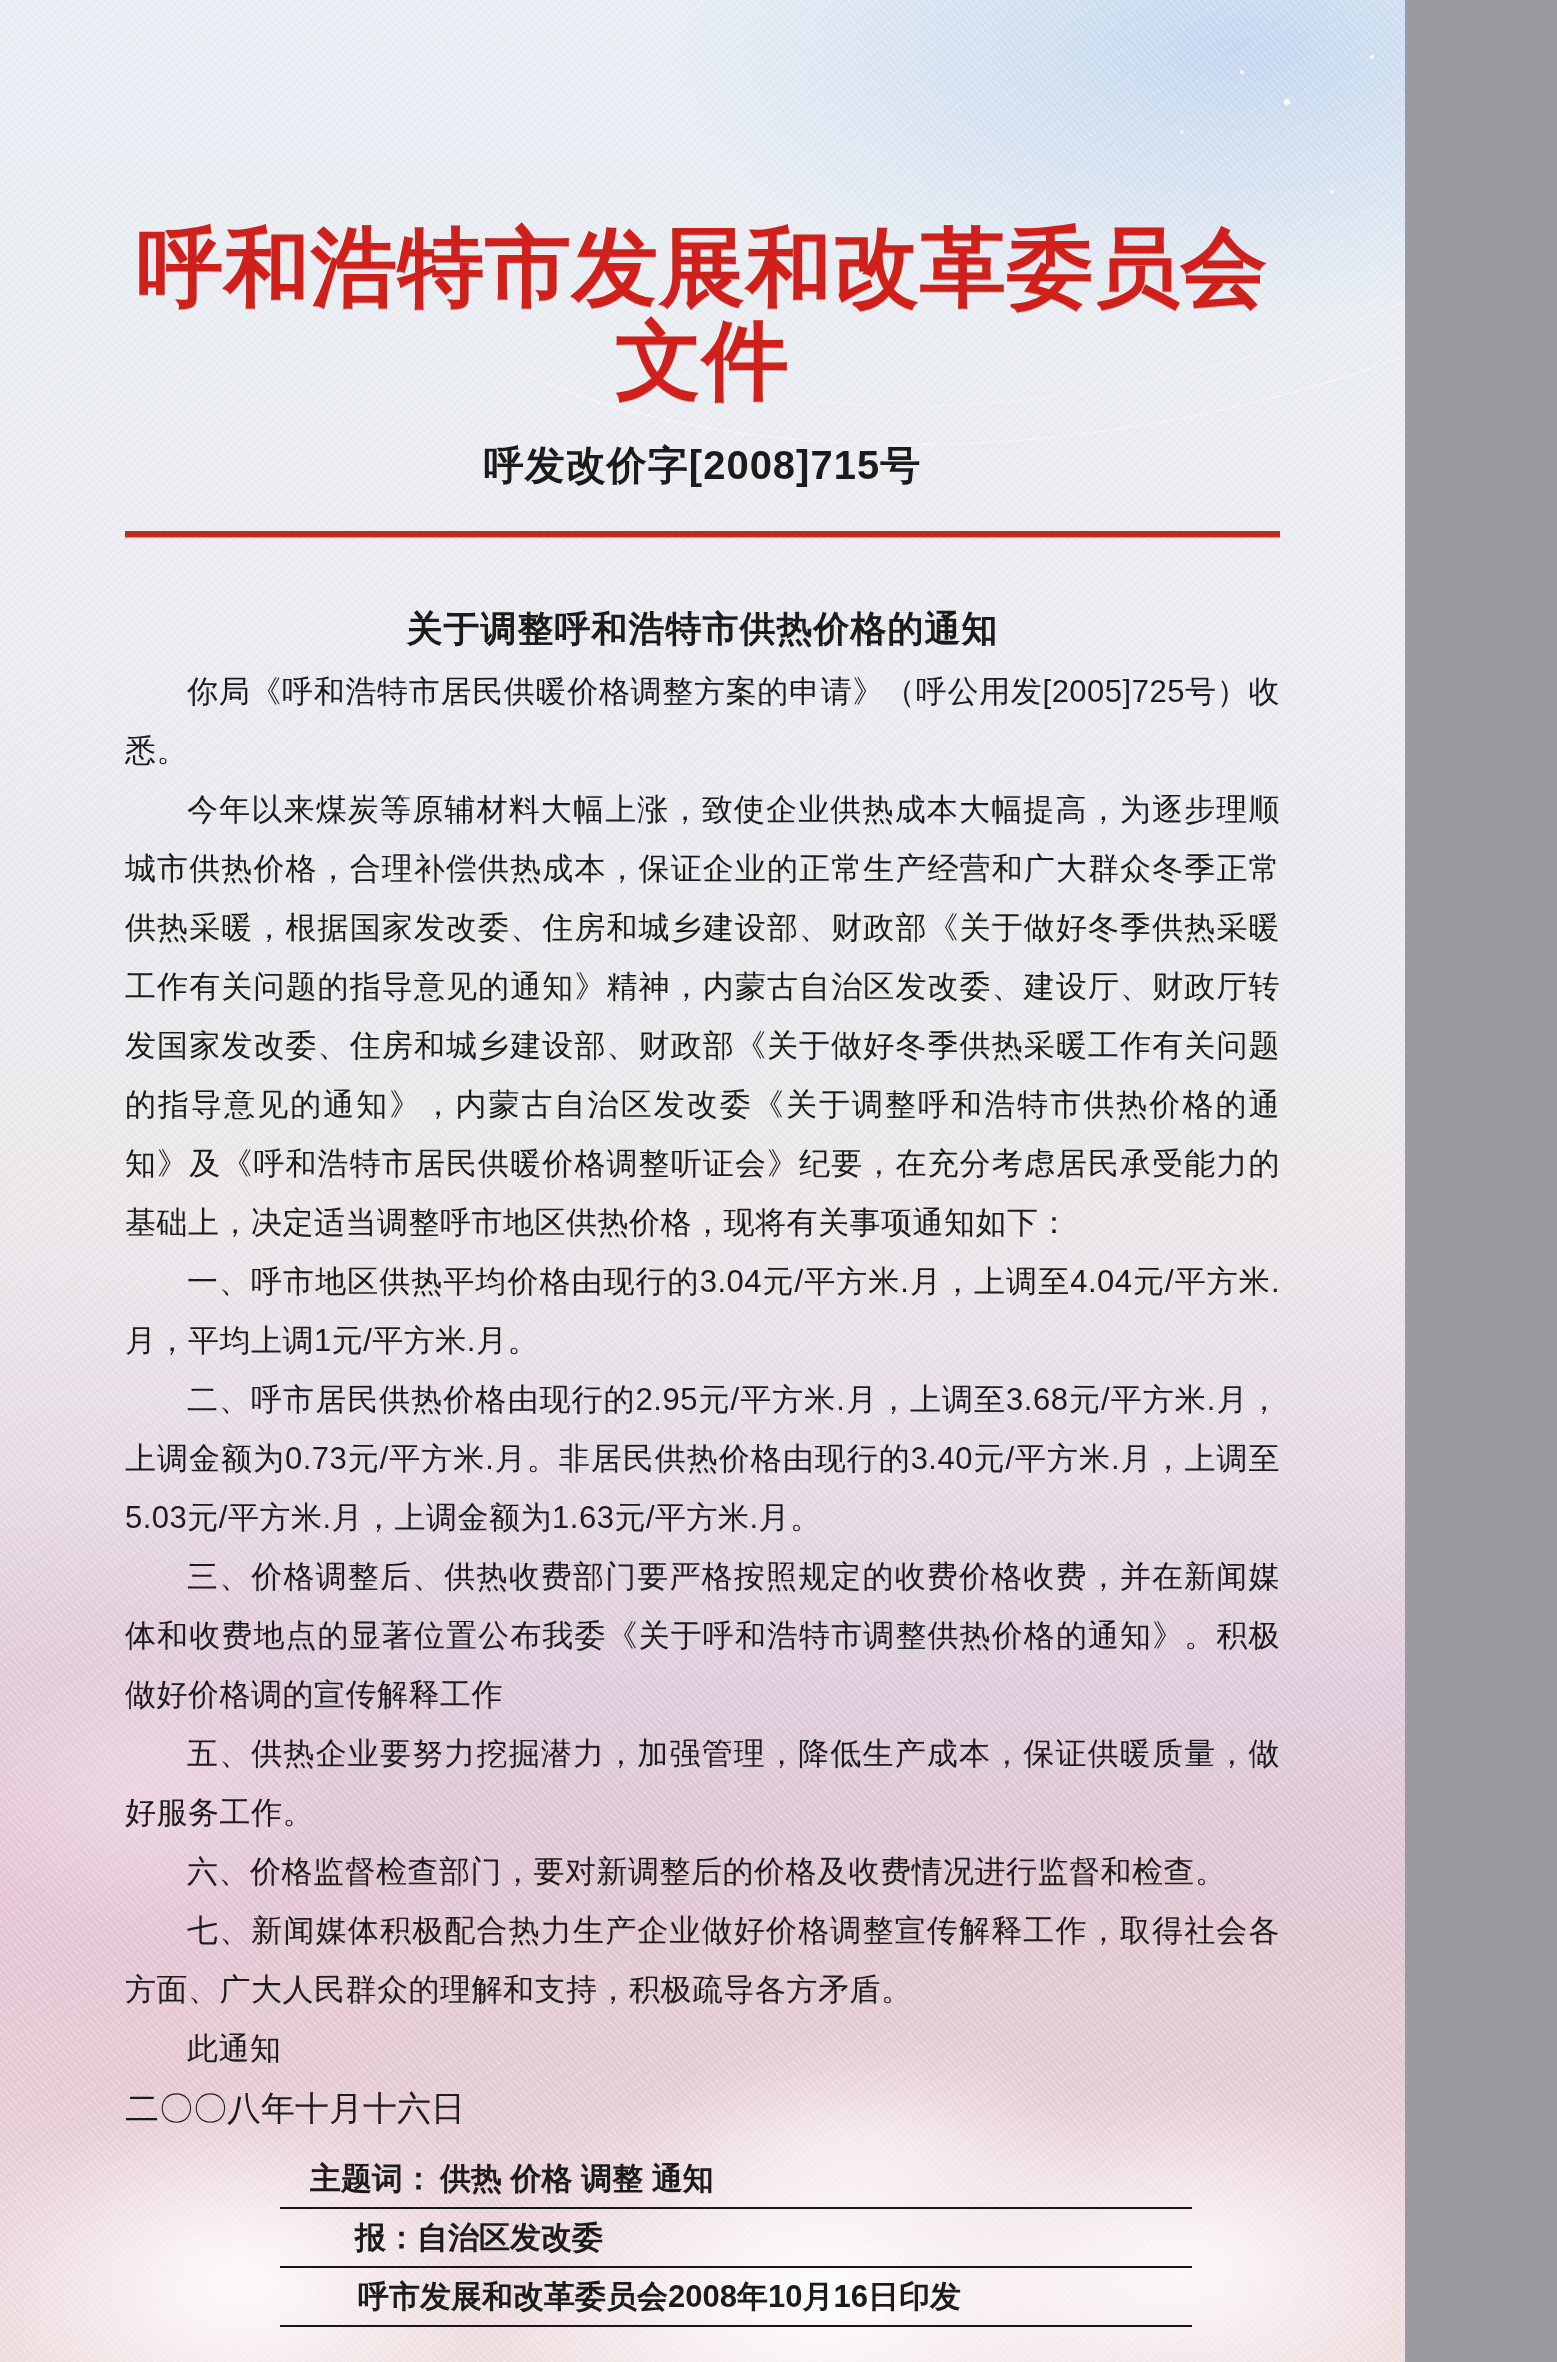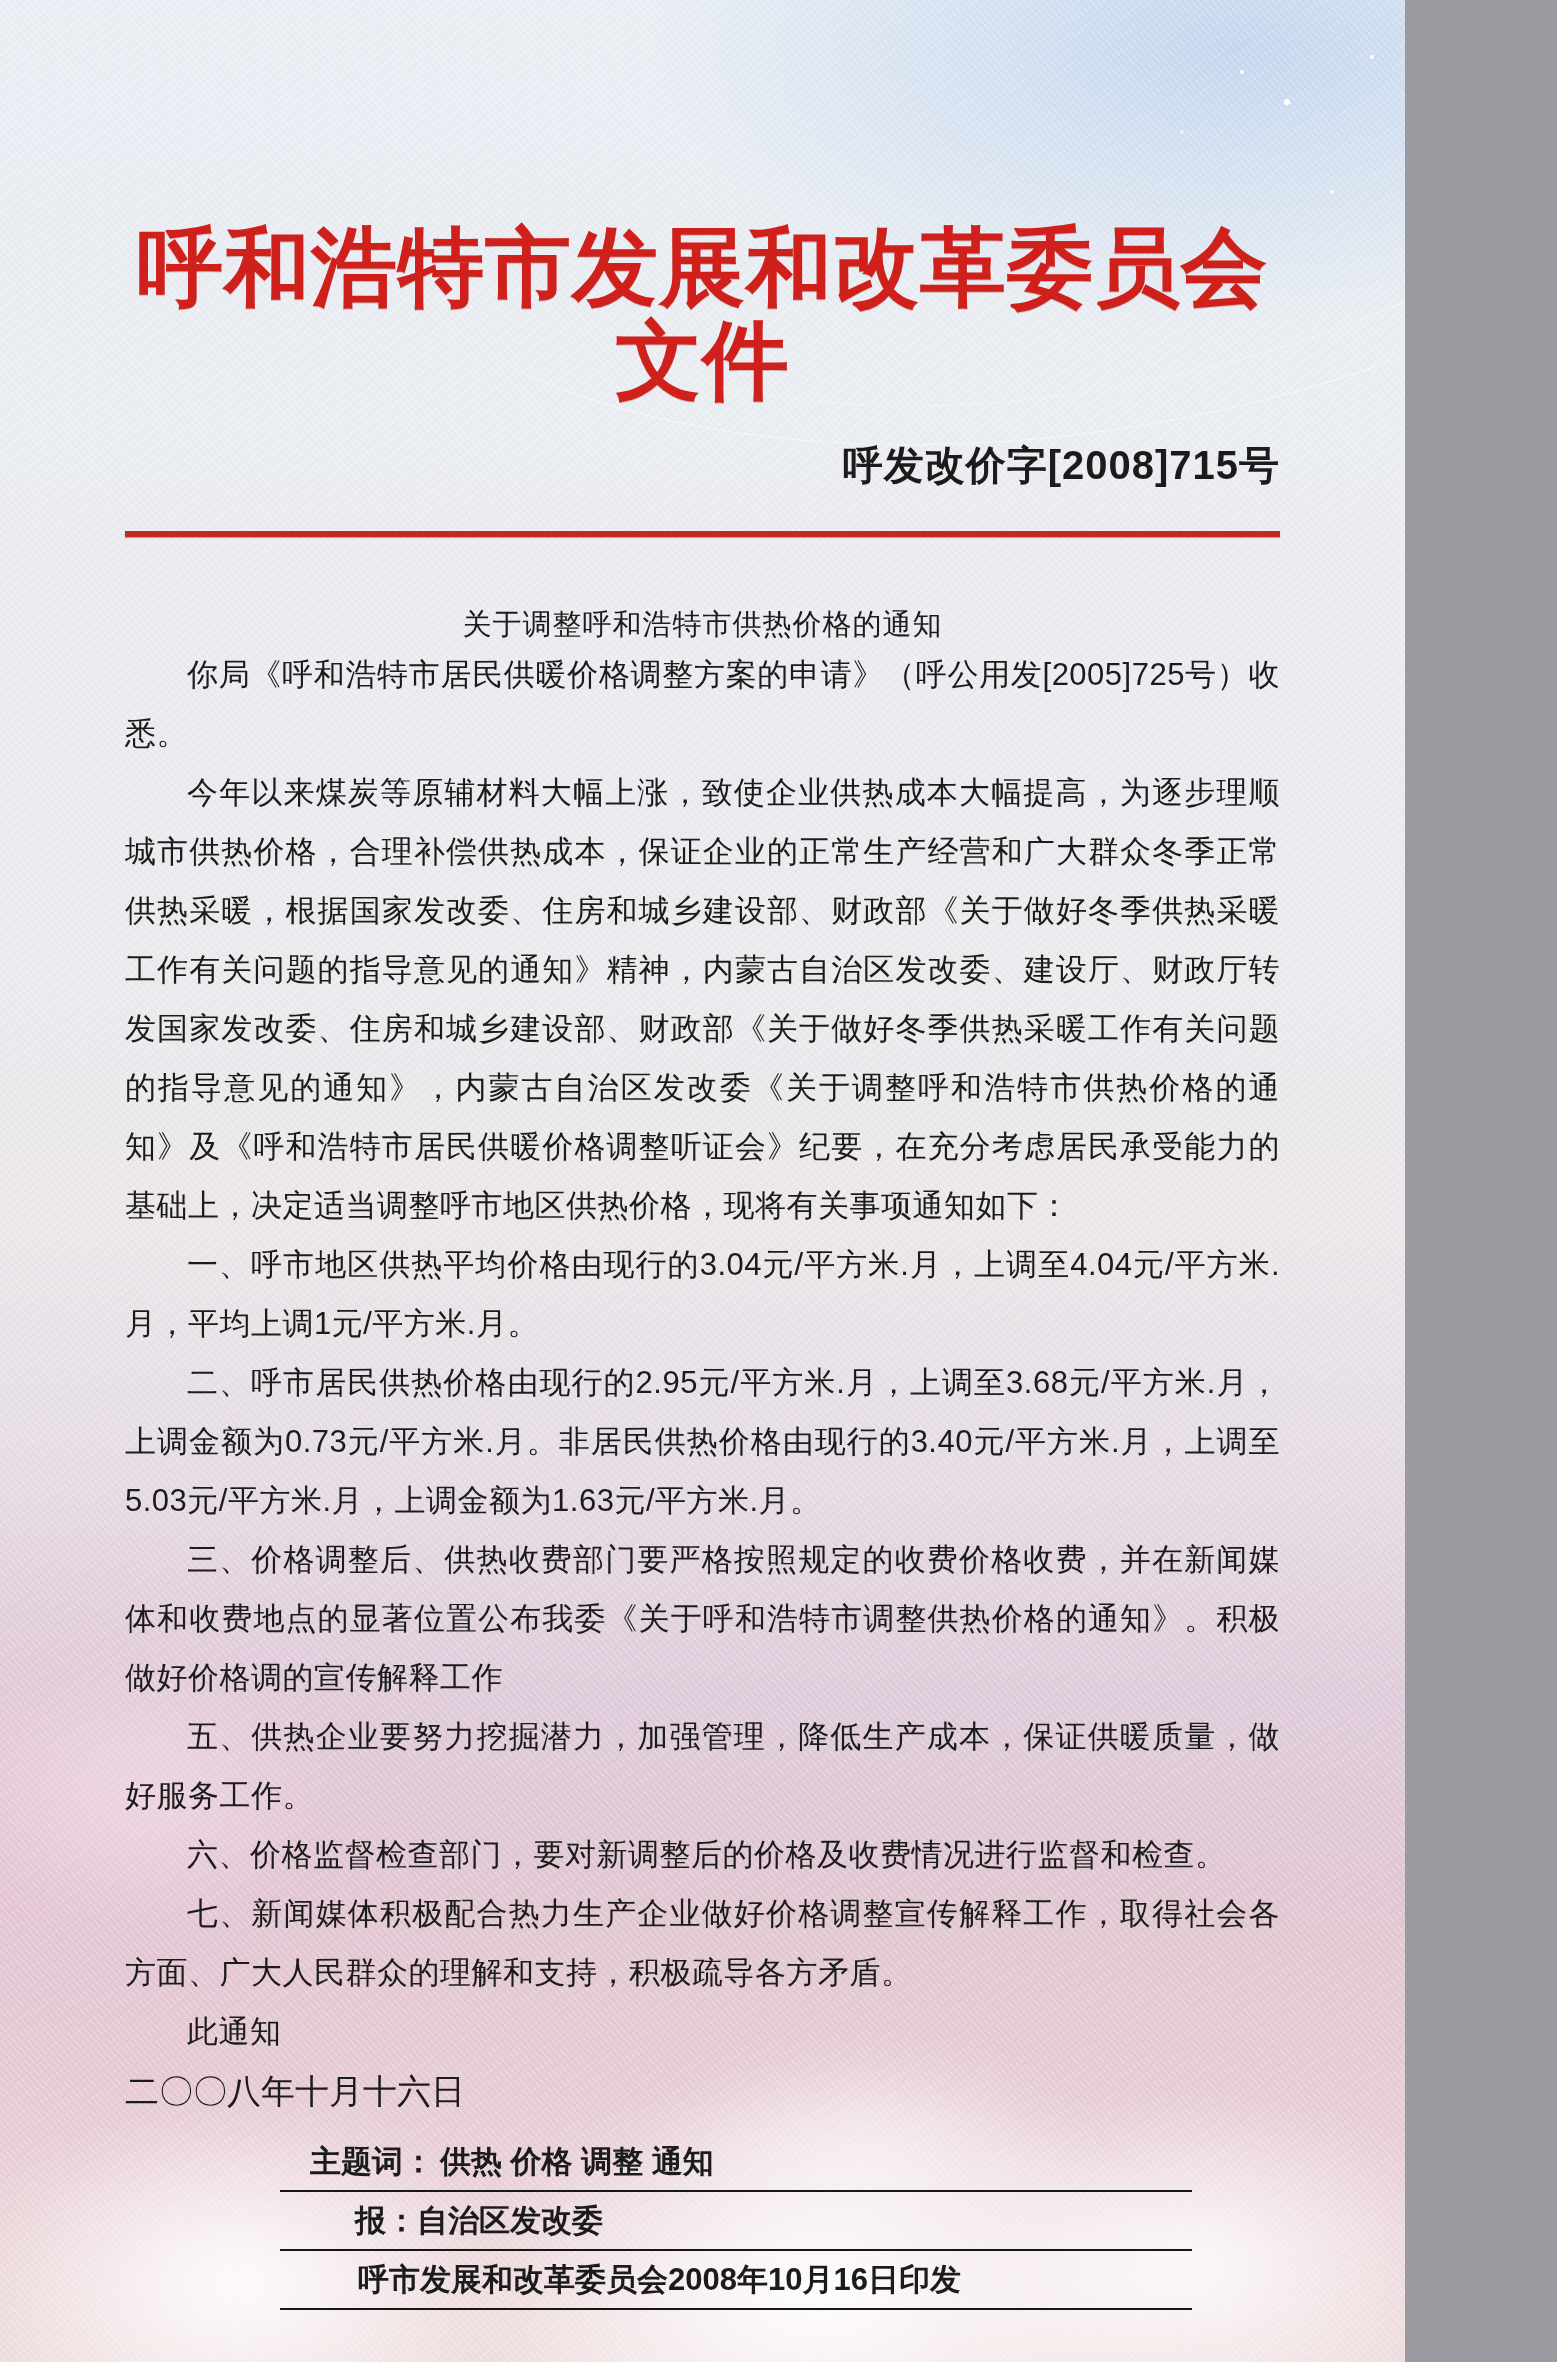--- a/index.html
+++ b/index.html
@@ -50,31 +50,31 @@
     text-align:center;
     font-family:"Liberation Serif","DejaVu Serif",serif;
     font-weight:900;
     font-size:86px;line-height:1.08;
     color:#d0201c;
     letter-spacing:1px;
     text-shadow:0 1px 0 rgba(120,20,20,.25);
   }
   .doc-number{
     margin-top:30px;
-    text-align:right;
+    text-align:center;
     font-size:40px;font-weight:bold;letter-spacing:1px;
   }
   .red-rule{
     margin-top:38px;height:6px;background:#bf2a21;
     box-shadow:0 1px 1px rgba(120,20,20,.35);
   }
   .notice-title{
-    margin:68px 0 0 0;
+    margin:68px 0 8px 0;
     text-align:center;
-    font-size:29px;font-weight:normal;letter-spacing:1px;
+    font-size:36px;font-weight:bold;letter-spacing:1px;
   }
   .salutation{
     margin-top:22px;
     font-size:31px;line-height:59px;
   }
   .body-block p{
     margin:0;
     font-size:31px;line-height:59px;
     text-align:justify;
     text-indent:2em;

